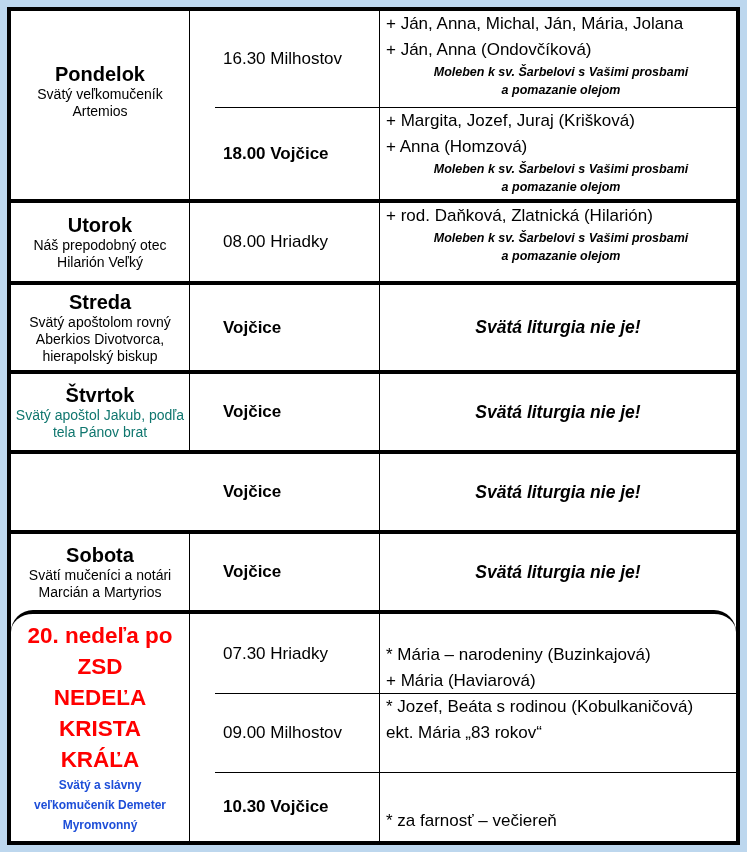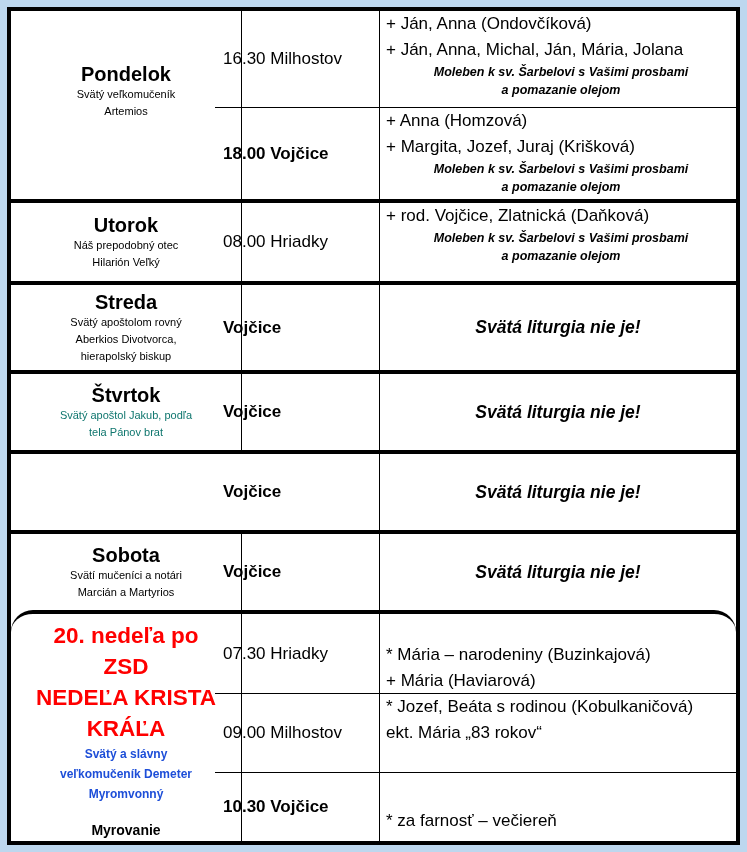--- a/index.html
+++ b/index.html
@@ -7,26 +7,26 @@
     width:747px; height:852px; background:#bdd7ee; position:relative; overflow:hidden;
     font-family: "Liberation Sans", "DejaVu Sans", sans-serif; color:#000;
   }
   .tbl {
     position:absolute; left:7px; top:7px; width:733px; height:838px;
     background:#fff; border:4px solid #000; box-sizing:border-box;
   }
   .row { position:absolute; left:0; right:0; box-sizing:border-box; }
   .row + .row { border-top:4px solid #000; }
   .day {
-    position:absolute; left:0; top:0; bottom:0; width:231px; border-right:1px solid #000;
+    position:absolute; left:0; top:0; bottom:0; width:179px; border-right:1px solid #000;
     display:flex; flex-direction:column; justify-content:center; align-items:center; text-align:center;
     box-sizing:border-box; padding:0 4px;
   }
   .day-name { font-weight:bold; font-size:20px; line-height:24px; }
-  .day-sub { font-size:11px; line-height:17px; }
+  .day-sub { font-size:14px; line-height:17px; }
   .green { color:#0f766e; }
   .red { color:#ff0000; font-weight:bold; font-size:22.5px; line-height:31px; }
   .sub-green-bold { color:#1d4ed8; font-weight:bold; font-size:12px; line-height:20px; }
   .myro { font-weight:bold; font-size:14px; line-height:17px; margin-top:18px; }
   .slots { position:absolute; left:204px; right:0; top:0; bottom:0; }
   .slot { position:absolute; left:0; right:0; box-sizing:border-box; }
   .slot + .slot { border-top:1px solid #000; }
   .time {
     position:absolute; left:0; top:0; bottom:0; width:165px; border-right:1px solid #000;
     display:flex; align-items:center; padding-left:8px; box-sizing:border-box;
@@ -52,49 +52,49 @@
   <div class="row" style="top:0;height:188px;">
     <div class="day" style="padding-bottom:28px;">
       <div class="day-name">Pondelok</div>
       <div class="day-sub">Svätý veľkomučeník</div>
       <div class="day-sub">Artemios</div>
     </div>
     <div class="slots">
       <div class="slot" style="top:0;height:96px;">
         <div class="time">16.30 Milhostov</div>
         <div class="intent" style="padding-top:0;">
+          <div>+ Ján, Anna, Michal, Ján, Mária, Jolana</div>
           <div>+ Ján, Anna (Ondovčíková)</div>
-          <div>+ Ján, Anna, Michal, Ján, Mária, Jolana</div>
           <span class="moleben">Moleben k sv. Šarbelovi s Vašimi prosbami</span>
           <span class="moleben">a pomazanie olejom</span>
         </div>
       </div>
       <div class="slot" style="top:96px;height:92px;">
         <div class="time bold">18.00 Vojčice</div>
         <div class="intent" style="padding-top:0;">
+          <div>+ Margita, Jozef, Juraj (Krišková)</div>
           <div>+ Anna (Homzová)</div>
-          <div>+ Margita, Jozef, Juraj (Krišková)</div>
           <span class="moleben">Moleben k sv. Šarbelovi s Vašimi prosbami</span>
           <span class="moleben">a pomazanie olejom</span>
         </div>
       </div>
     </div>
   </div>
 
   <div class="row" style="top:188px;height:82px;">
     <div class="day">
       <div class="day-name">Utorok</div>
       <div class="day-sub">Náš prepodobný otec</div>
       <div class="day-sub">Hilarión Veľký</div>
     </div>
     <div class="slots">
       <div class="slot" style="top:0;bottom:0;">
         <div class="time">08.00 Hriadky</div>
         <div class="intent" style="padding-top:0;">
-          <div>+ rod. Vojčice, Zlatnická (Daňková)</div>
+          <div>+ rod. Daňková, Zlatnická (Hilarión)</div>
           <span class="moleben">Moleben k sv. Šarbelovi s Vašimi prosbami</span>
           <span class="moleben">a pomazanie olejom</span>
         </div>
       </div>
     </div>
   </div>
 
   <div class="row" style="top:270px;height:89px;">
     <div class="day">
       <div class="day-name">Streda</div>

